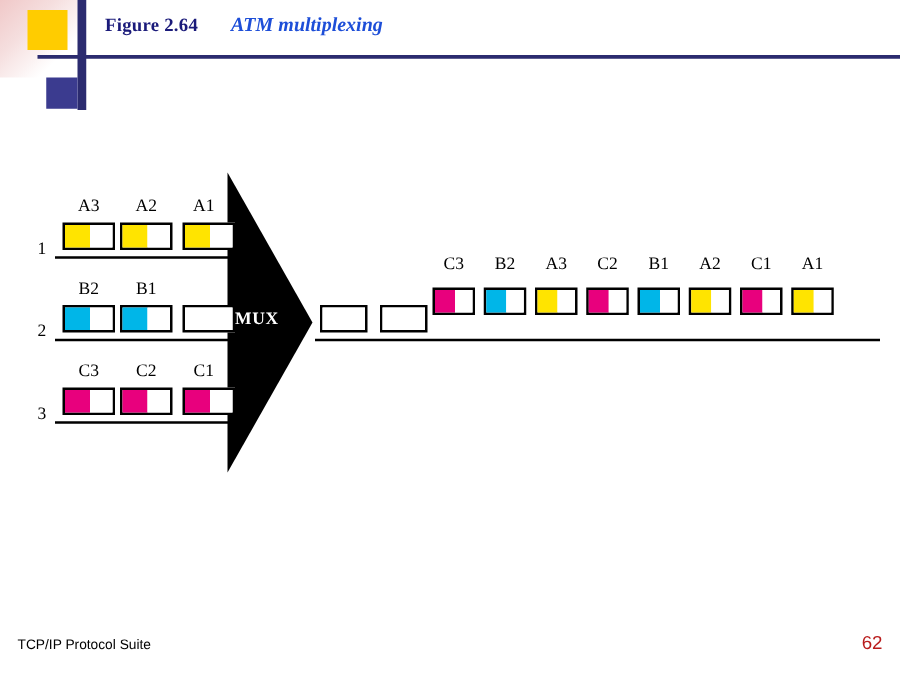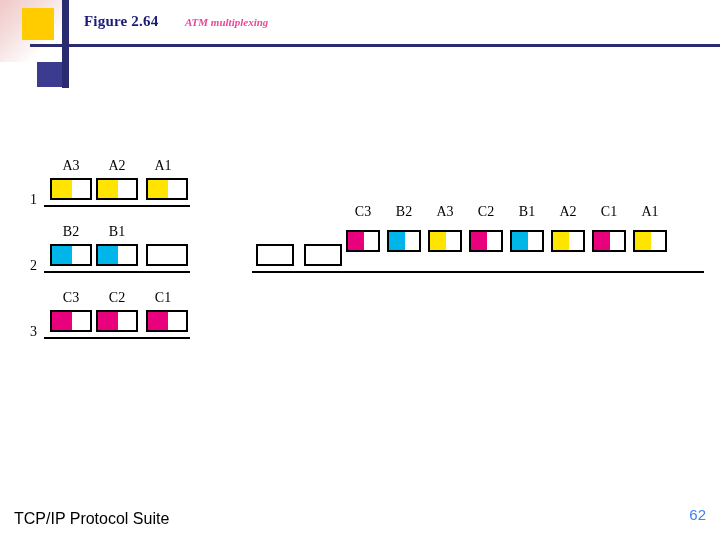--- a/index.html
+++ b/index.html
@@ -75,22 +75,22 @@
     font-family: "Liberation Serif", serif;
     font-weight: bold;
     font-size: 15px;
     color: #1a1a7a;
     letter-spacing: 0.2px;
   }
   #fig-title {
     font-family: "Liberation Serif", serif;
     font-weight: bold;
     font-style: italic;
-    font-size: 11px;
-    color: #ec4899;
+    font-size: 16px;
+    color: #1d4ed8;
     margin-left: 22px;
   }
 
   
   #diagram {
     position: absolute;
     left: 0;
     top: 120px;
     width: 720px;
     height: 270px;
@@ -165,30 +165,30 @@
     color: #ffffff;
     letter-spacing: 0.5px;
   }
 
   
   #footer-left {
     position: absolute;
     left: 14px;
     top: 510px;
     font-family: "Liberation Sans", sans-serif;
-    font-size: 16px;
+    font-size: 11px;
     color: #000000;
   }
   #footer-right {
     position: absolute;
     right: 14px;
     top: 506px;
     font-family: "Liberation Sans", sans-serif;
     font-size: 15px;
-    color: #3b82f6;
+    color: #b91c1c;
     text-align: center;
   }
 </style>
 </head>
 <body>
 
 <div id="logo-block">
   <div id="logo-gradient"></div>
   <div id="logo-yellow"></div>
   <div id="logo-navy-bar"></div>
@@ -196,20 +196,24 @@
 </div>
 <div id="logo-hline"></div>
 
 <div id="title-wrap">
   <span id="fig-label">Figure 2.64</span>
   <span id="fig-title">ATM multiplexing</span>
 </div>
 
 <div id="diagram">
 
+  <div id="mux-wrap">
+    <div id="mux-tri"></div>
+    <div id="mux-text">MUX</div>
+  </div>
 
   <div class="lane-label" style="left:30px; top:72px;">1</div>
   <div class="lane-line" style="left:44px; top:85px; width:146px;"></div>
 
   <div class="cell-label" style="left:55px; top:38px; width:32px;">A3</div>
   <div class="cell" style="left:50px; top:58px; width:42px; height:22px;">
     <div class="seg" style="background:#ffe400;"></div>
     <div class="blank"></div>
   </div>
 

